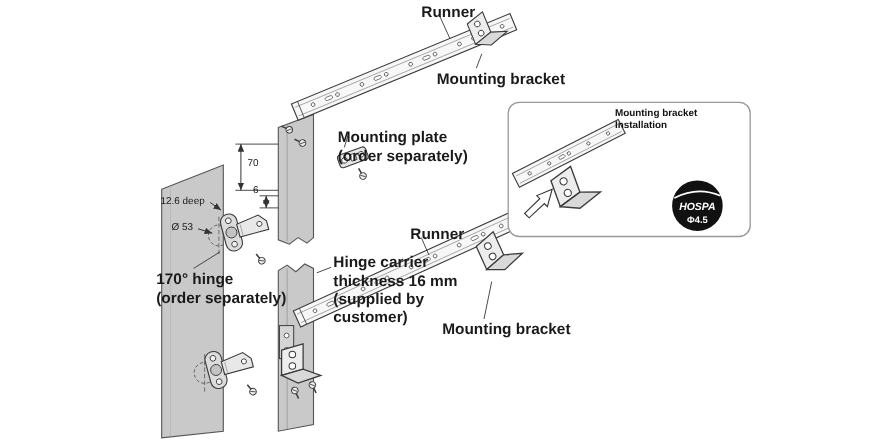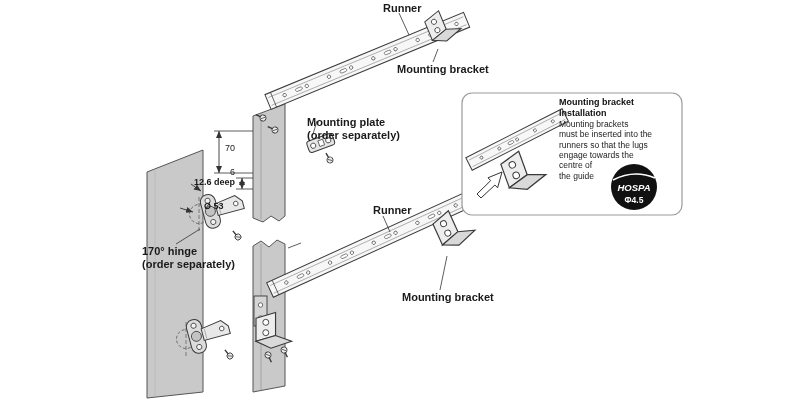--- a/index.html
+++ b/index.html
@@ -1,23 +1,23 @@
 <!DOCTYPE html>
 <html><head>
 <meta charset="utf-8">
 <style>
   html,body{margin:0;padding:0;background:#fff;}
   #stage{position:relative;width:800px;height:400px;background:#fff;overflow:hidden;
          font-family:"Liberation Sans",sans-serif;}
   #stage svg{position:absolute;left:0;top:0;}
-  .lbl{position:absolute;font-size:11px;line-height:1.18;font-weight:bold;color:#1a1a1a;
+  .lbl{position:absolute;font-size:14px;line-height:1.18;font-weight:bold;color:#1a1a1a;
        white-space:pre-line;}
   .dim{position:absolute;font-size:9px;line-height:1;font-weight:normal;color:#1a1a1a;
        white-space:pre-line;}
-  .dimb{font-weight:bold;margin-left:48px;}
+  .dimb{font-weight:normal;}
   .callout-title{position:absolute;font-size:9px;line-height:1.2;font-weight:bold;color:#111;
        white-space:pre-line;}
   .callout-body{position:absolute;font-size:8.5px;line-height:1.22;font-weight:normal;color:#222;
        white-space:pre-line;width:105px;}
 </style>
 </head>
 <body>
 
 <div id="stage">
 
@@ -193,24 +193,22 @@
 <div class="lbl" style="left:383px;top:2px;">Runner</div>
 <div class="lbl" style="left:397px;top:63px;">Mounting bracket</div>
 <div class="lbl" style="left:307px;top:116px;">Mounting plate
 (order separately)</div>
 <div class="dim" style="left:225px;top:144px;">70</div>
 <div class="dim" style="left:230px;top:168px;">6</div>
 <div class="dim dimb" style="left:146px;top:178px;">12.6 deep</div>
 <div class="dim dimb" style="left:156px;top:202px;">Ø 53</div>
 <div class="lbl" style="left:142px;top:245px;">170° hinge
 (order separately)</div>
+<div class="lbl" style="left:303px;top:230px;">Hinge carrier
+thickness 16 mm
+(supplied by
+customer)</div>
 <div class="lbl" style="left:373px;top:204px;">Runner</div>
 <div class="lbl" style="left:402px;top:291px;">Mounting bracket</div>
 <div class="callout-title" style="left:559px;top:97px;">Mounting bracket
 Installation</div>
-<div class="callout-body" style="left:559px;top:119px;">Mounting brackets
-must be inserted into the
-runners so that the lugs
-engage towards the
-centre of
-the guide</div>
 
 </div>
 
 </body></html>

